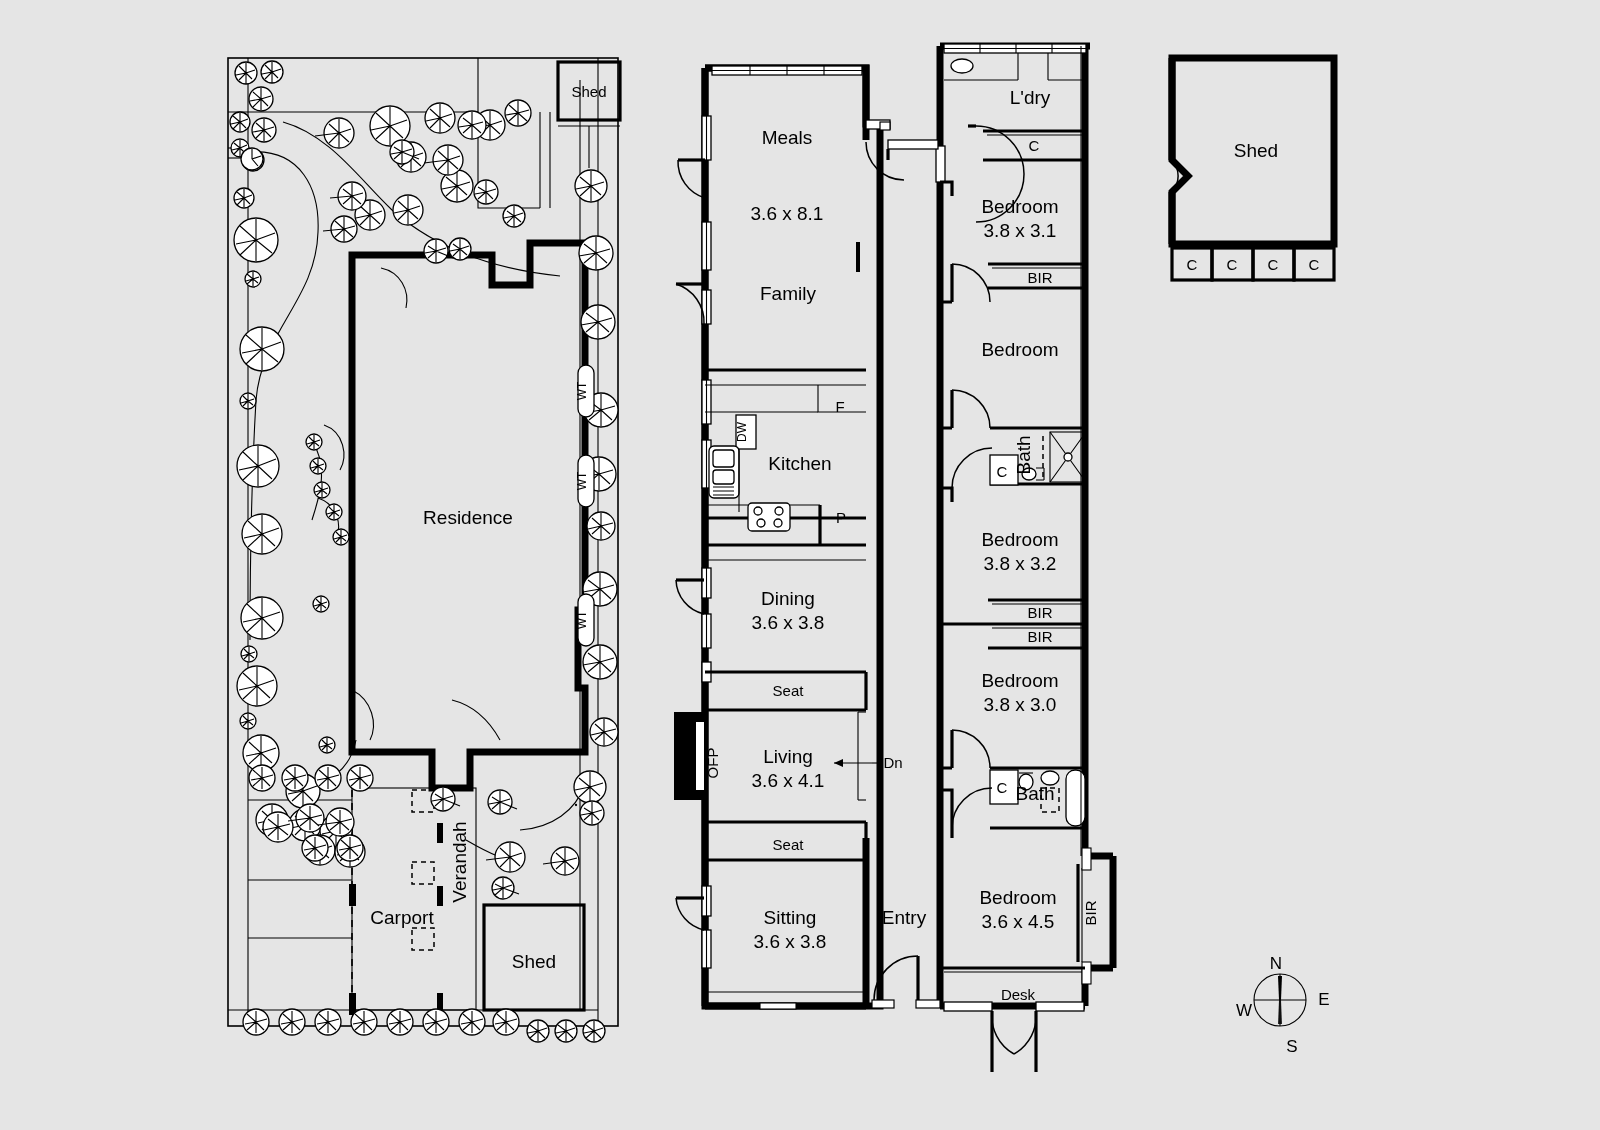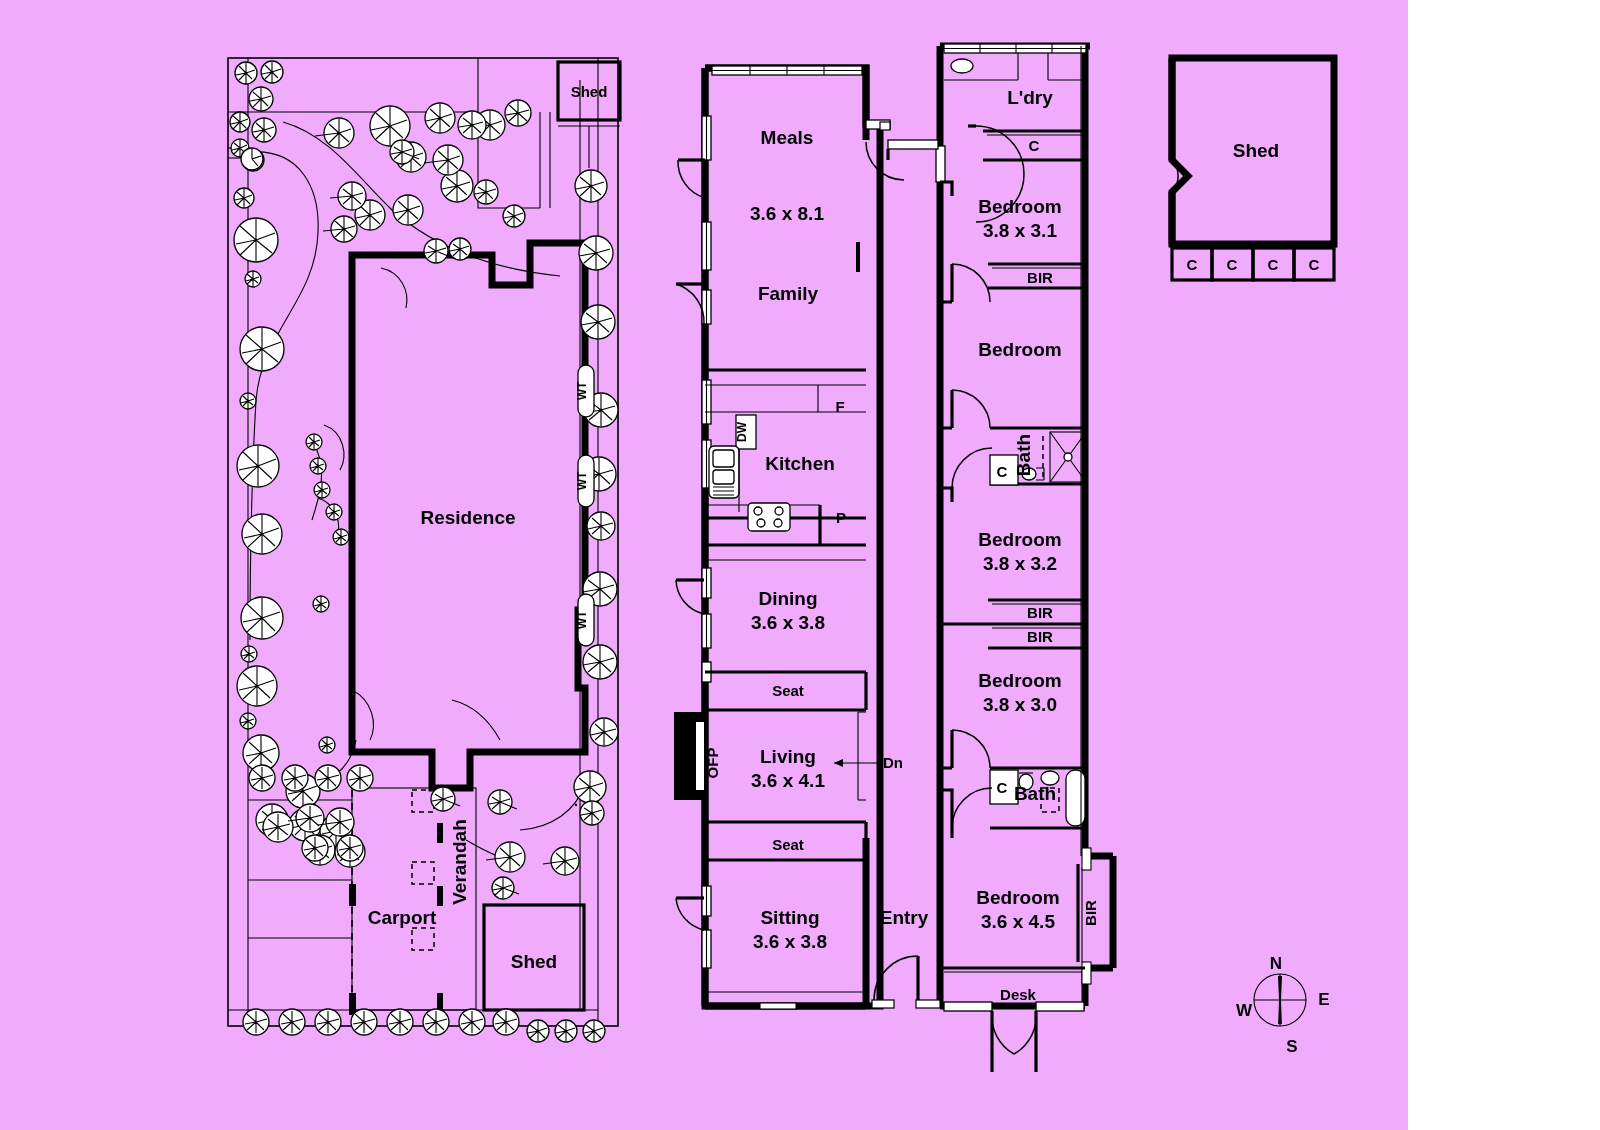--- a/index.html
+++ b/index.html
@@ -1,17 +1,17 @@
 <!DOCTYPE html>
 <html><head>
 <meta charset="utf-8">
 <style>
   html,body{margin:0;padding:0;background:#ffffff;}
   body{width:1600px;height:1130px;overflow:hidden;font-family:"Liberation Sans",sans-serif;color:#000;}
-  #stage{position:relative;width:1408px;height:1130px;background:#f0abfc;font-weight:bold;}
+  #stage{position:relative;width:1600px;height:1130px;background:#e5e5e5;}
   svg#plan{position:absolute;left:0;top:0;width:1600px;height:1130px;display:block;}
   text{font-family:"Liberation Sans",sans-serif;fill:#000;}
   .rl{font-size:19px;text-anchor:middle;}      
   .rd{font-size:19px;text-anchor:middle;}      
   .sm{font-size:15px;text-anchor:middle;}      
   .xs{font-size:12px;text-anchor:middle;}      
   .cz{font-size:17px;text-anchor:middle;}      
   .thick{fill:none;stroke:#000;stroke-width:7;}
   .med{fill:none;stroke:#000;stroke-width:3.2;}
   .thin{fill:none;stroke:#000;stroke-width:1.6;}

